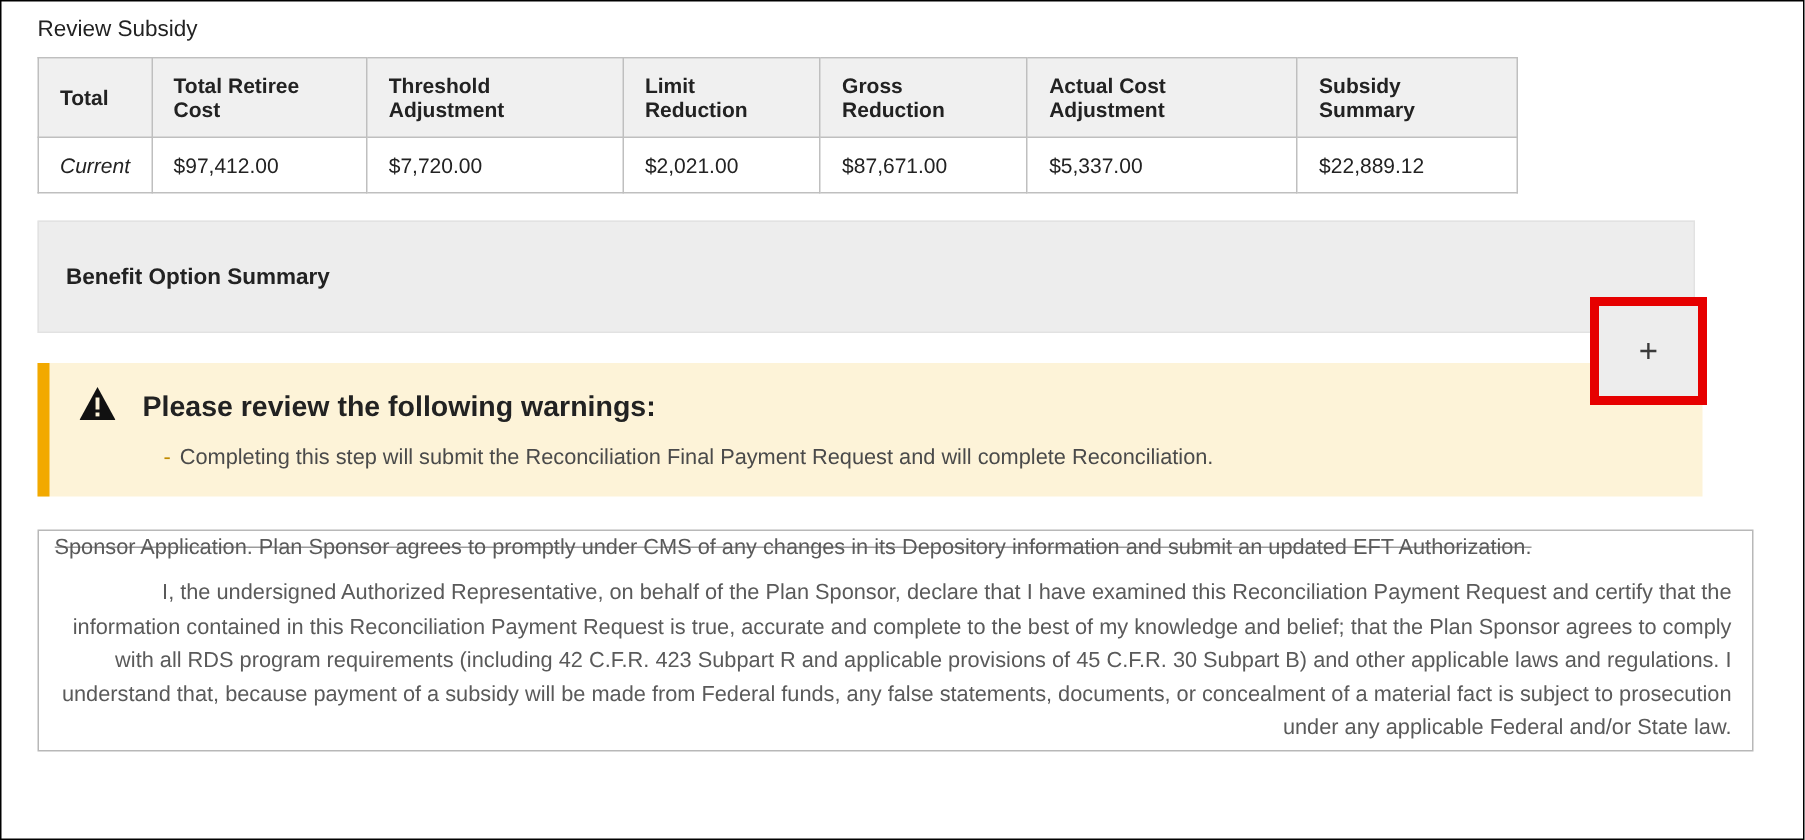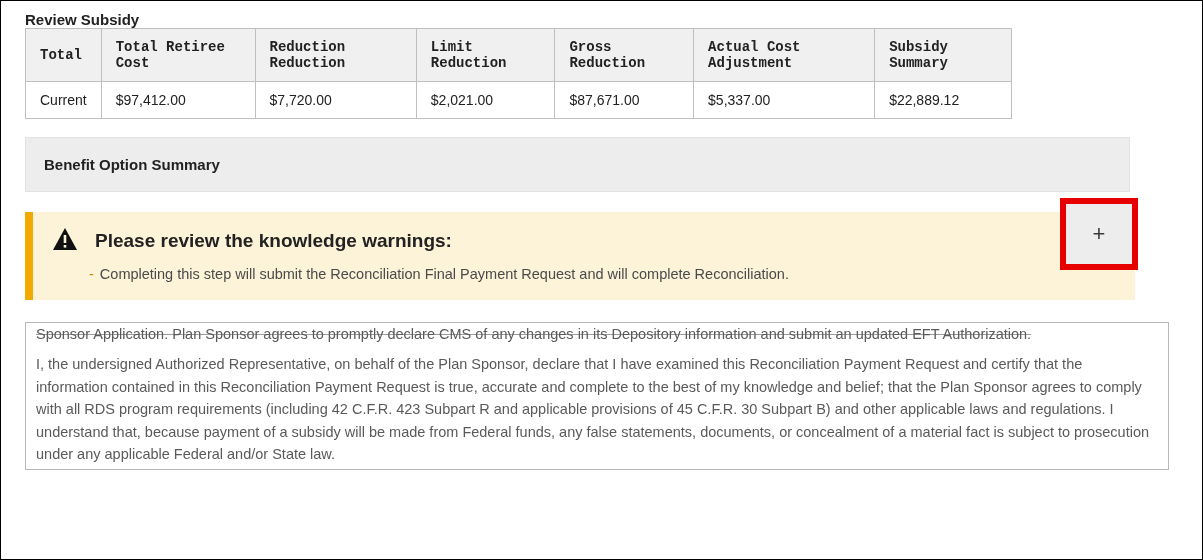--- a/index.html
+++ b/index.html
@@ -8,53 +8,54 @@
     background: #fff;
     width: 1203px;
     height: 560px;
     border: 1px solid #000;
     position: relative;
   }
   .content {
     padding: 10px 24px 0 24px;
   }
   .section-title {
-    font-weight: 700;
+    font-weight: 400;
     font-size: 15px;
     color: #222;
+    margin-bottom: 10px;
   }
   table.subsidy {
     border-collapse: collapse;
     width: 987px;
   }
   table.subsidy th, table.subsidy td {
     border: 1px solid #bfbfbf;
     padding: 10px 14px;
     text-align: left;
     font-size: 14px;
     color: #222;
     vertical-align: middle;
   }
   table.subsidy th {
     background: #f0f0f0;
     font-weight: 700;
     color: #222;
-    font-family: Liberation Mono, monospace;
   }
   table.subsidy td.rowhead {
     font-weight: 400;
+    font-style: italic;
   }
   .collapsible-bar {
     margin-top: 18px;
     background: #ededed;
     border: 1px solid #e2e2e2;
     display: flex;
     align-items: center;
     justify-content: space-between;
-    padding: 18px 18px;
+    padding: 28px 18px;
     width: 1105px;
   }
   .collapsible-bar .label {
     font-weight: 700;
     font-size: 15px;
     color: #222;
   }
   .plus-box-highlight {
     position: absolute;
     top: 197px;
@@ -86,21 +87,21 @@
     gap: 18px;
   }
   .warning-box .wh .title {
     font-weight: 700;
     font-size: 19px;
     color: #222;
   }
   .warning-box ul {
     list-style: none;
     margin-top: 12px;
-    margin-left: 36px;
+    margin-left: 56px;
   }
   .warning-box ul li {
     font-size: 14.5px;
     color: #4a4a4a;
   }
   .warning-box ul li .dash {
     color: #c08a00;
     margin-right: 6px;
   }
   .scroll-panel {
@@ -115,20 +116,21 @@
     line-height: 1.55;
   }
   .scroll-panel .truncated {
     text-decoration: line-through;
     text-decoration-color: rgba(90,90,90,0.6);
     white-space: nowrap;
     overflow: hidden;
   }
   .scroll-panel p {
     margin-top: 8px;
+    text-align: right;
   }
   ::-webkit-scrollbar { width: 16px; }
   ::-webkit-scrollbar-track { background: #f0f0f0; }
   ::-webkit-scrollbar-thumb { background: #c2c2c2; border: 2px solid #f0f0f0; }
   ::-webkit-scrollbar-button:single-button {
     background: #f0f0f0;
     display: block;
     height: 16px;
   }
 </style>
@@ -136,21 +138,21 @@
 <body>
 
 <div class="content">
   <div class="section-title">Review Subsidy</div>
 
   <table class="subsidy">
     <thead>
       <tr>
         <th>Total</th>
         <th>Total Retiree Cost</th>
-        <th>Reduction Reduction</th>
+        <th>Threshold Adjustment</th>
         <th>Limit Reduction</th>
         <th>Gross Reduction</th>
         <th>Actual Cost Adjustment</th>
         <th>Subsidy Summary</th>
       </tr>
     </thead>
     <tbody>
       <tr>
         <td class="rowhead">Current</td>
         <td>$97,412.00</td>
@@ -169,28 +171,28 @@
 
   <div class="warning-box">
     <div class="wh">
       <span>
         <svg width="24" height="22" viewBox="0 0 24 22">
           <path d="M12 0 L24 22 L0 22 Z" fill="#111"></path>
           <rect x="10.7" y="7" width="2.6" height="8" fill="#fdf3d8"></rect>
           <rect x="10.7" y="17" width="2.6" height="2.6" fill="#fdf3d8"></rect>
         </svg>
       </span>
-      <span class="title">Please review the knowledge warnings:</span>
+      <span class="title">Please review the following warnings:</span>
     </div>
     <ul>
       <li><span class="dash">-</span><span>Completing this step will submit the Reconciliation Final Payment Request and will complete Reconciliation.</span></li>
     </ul>
   </div>
 
   <div class="scroll-panel">
-    <div class="truncated">Sponsor Application. Plan Sponsor agrees to promptly declare CMS of any changes in its Depository information and submit an updated EFT Authorization.</div>
+    <div class="truncated">Sponsor Application. Plan Sponsor agrees to promptly under CMS of any changes in its Depository information and submit an updated EFT Authorization.</div>
     <p>I, the undersigned Authorized Representative, on behalf of the Plan Sponsor, declare that I have examined this Reconciliation Payment Request and certify that the information contained in this Reconciliation Payment Request is true, accurate and complete to the best of my knowledge and belief; that the Plan Sponsor agrees to comply with all RDS program requirements (including 42 C.F.R. 423 Subpart R and applicable provisions of 45 C.F.R. 30 Subpart B) and other applicable laws and regulations. I understand that, because payment of a subsidy will be made from Federal funds, any false statements, documents, or concealment of a material fact is subject to prosecution under any applicable Federal and/or State law.</p>
   </div>
 </div>
 
 <div class="plus-box-highlight">
   <span class="plus">+</span>
 </div>
 
 </body></html>

